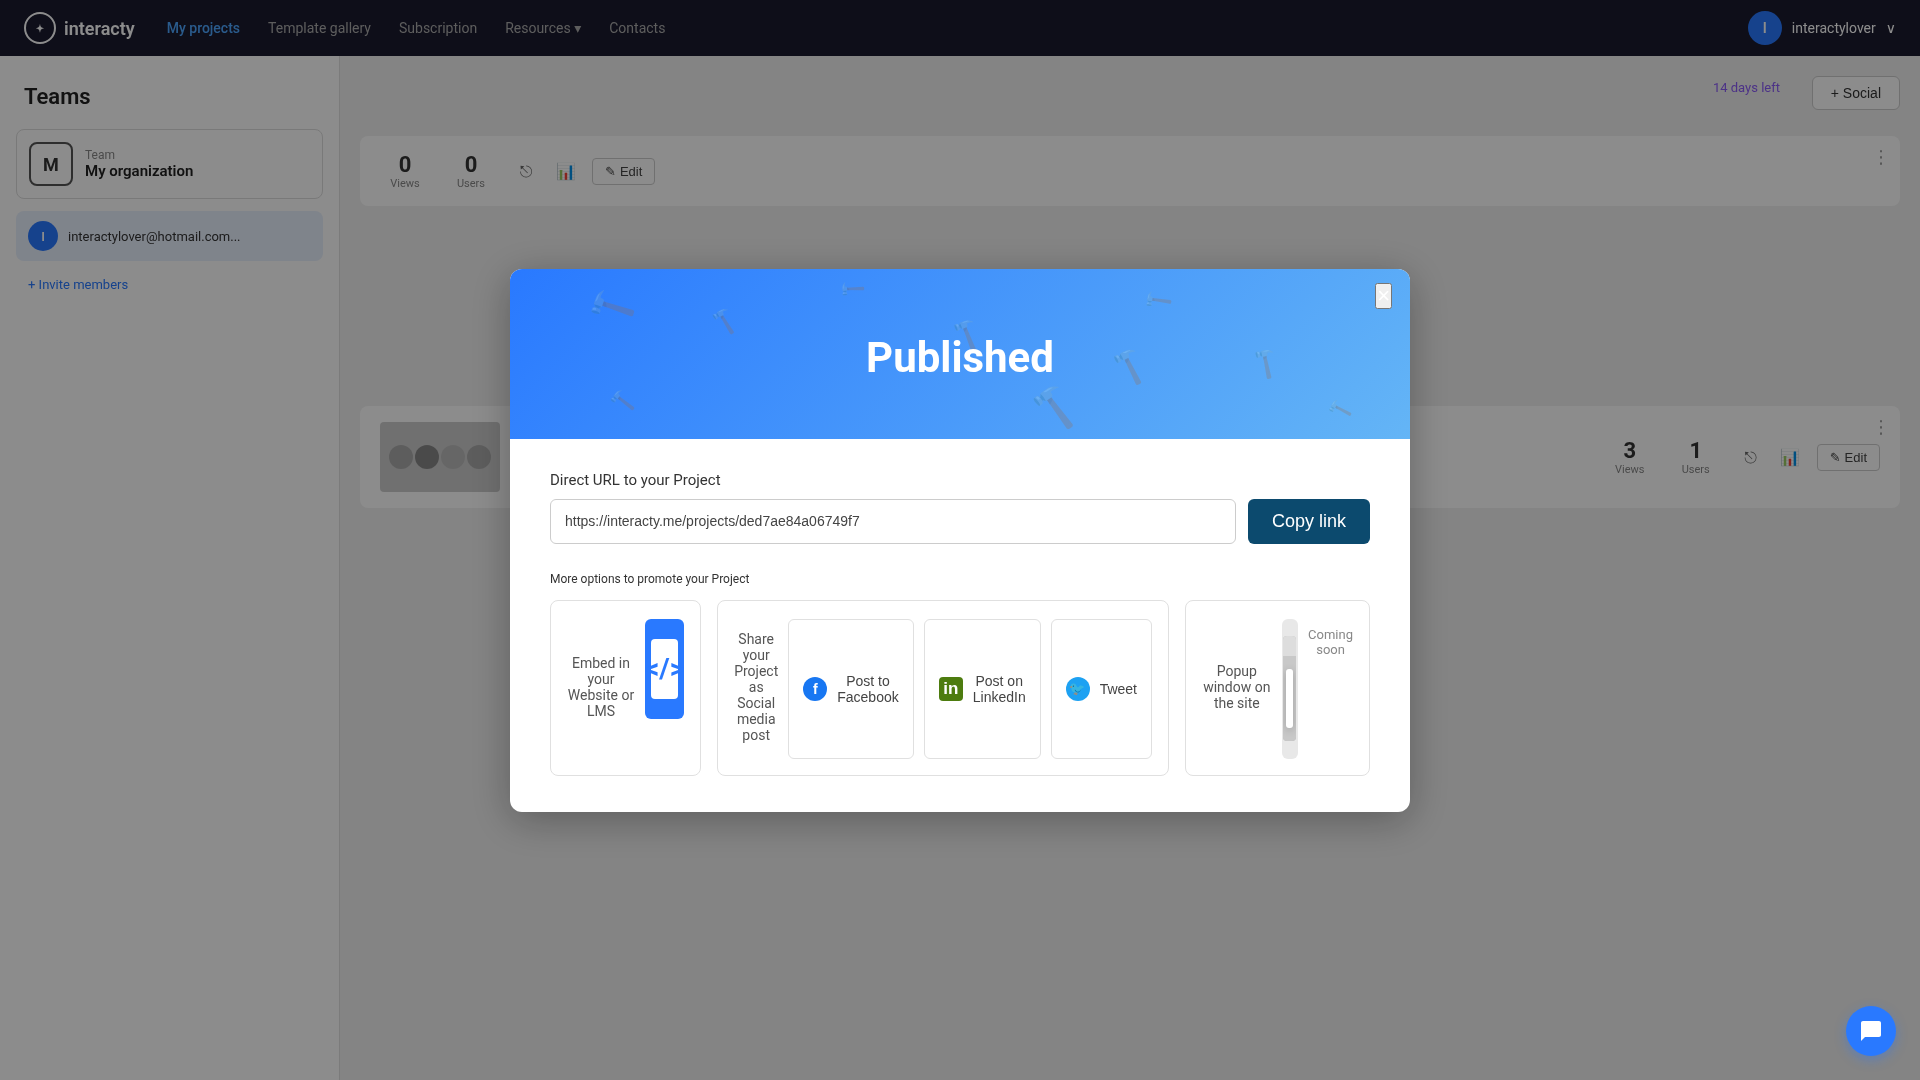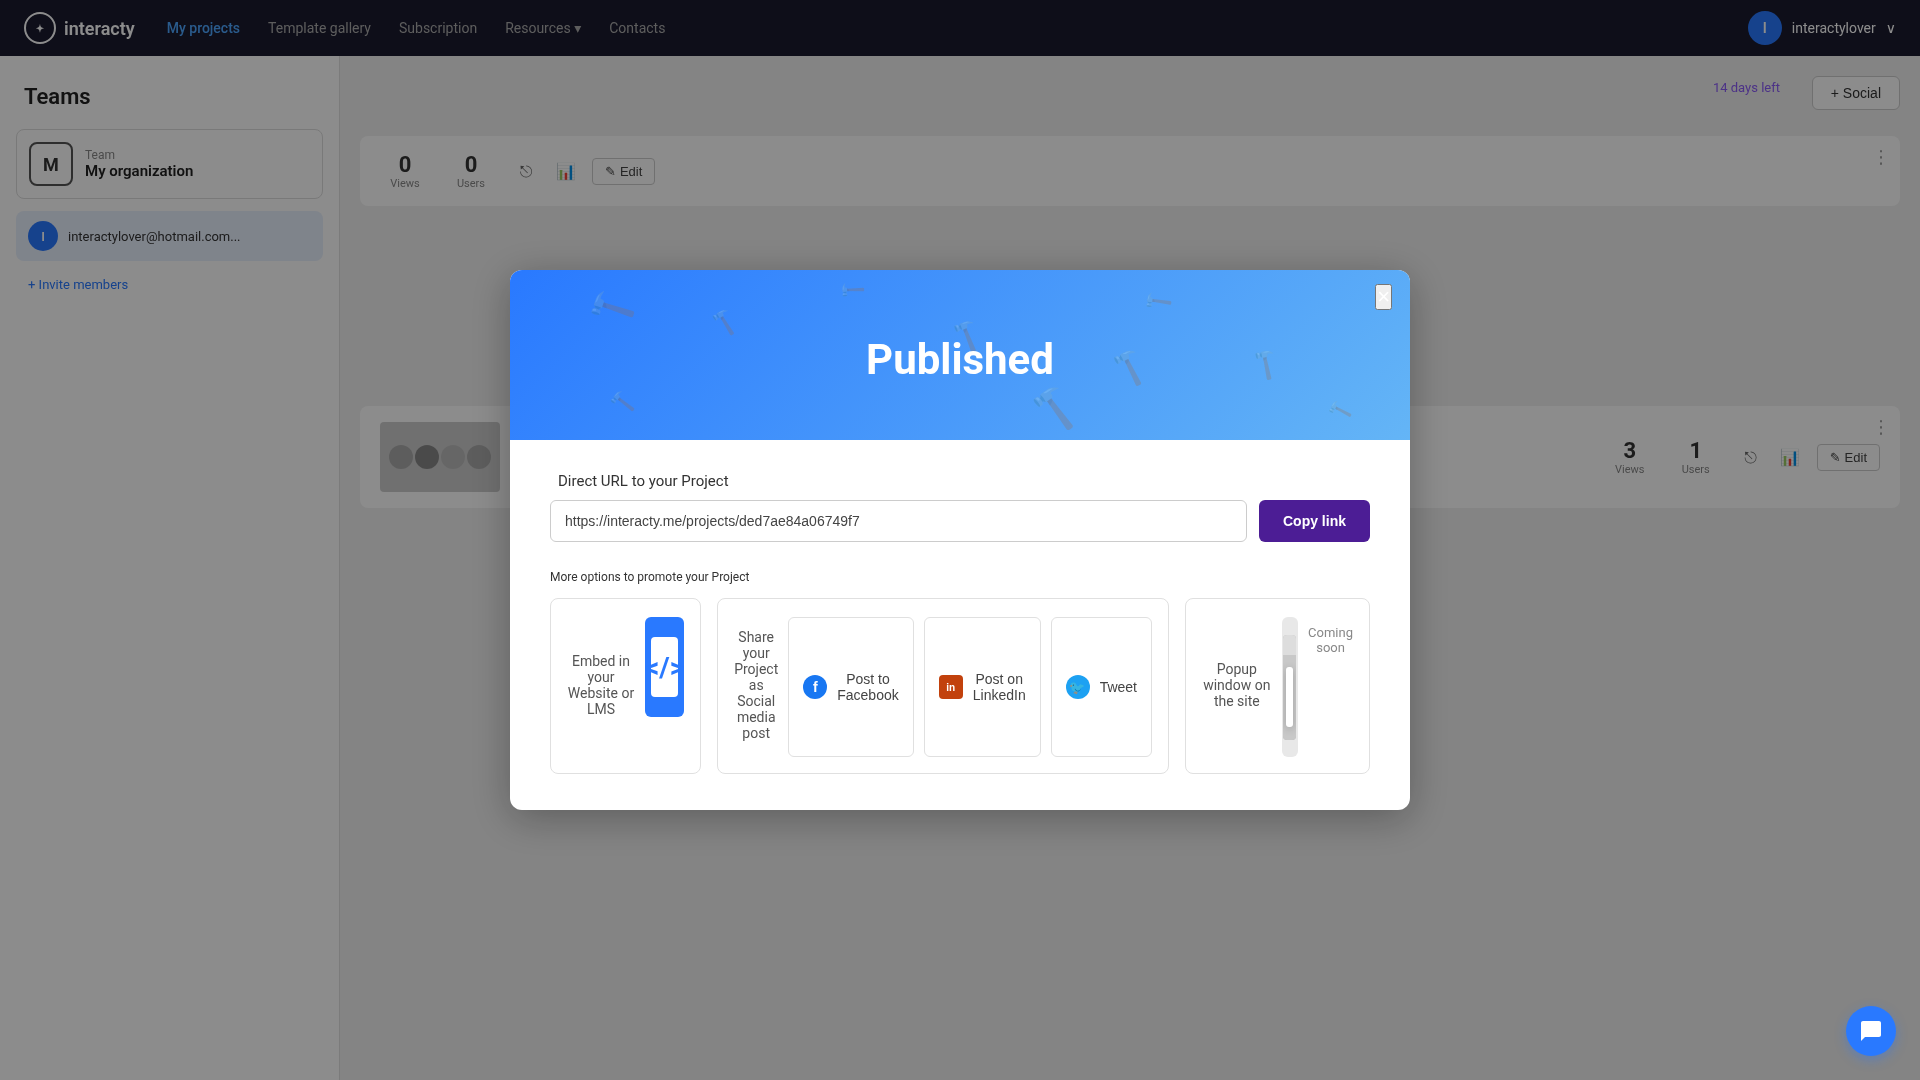--- a/index.html
+++ b/index.html
@@ -341,45 +341,44 @@
       pointer-events: none;
     }
 
     .modal-body {
       padding: 32px 40px 36px;
     }
     .url-section-label {
       font-size: 15px;
       color: #333;
       margin-bottom: 10px;
-      margin-left: 8px;
     }
     .url-row {
       display: flex;
       gap: 12px;
       margin-bottom: 28px;
     }
     .url-input {
       flex: 1;
       padding: 12px 14px;
       border: 1px solid #ccc;
       border-radius: 6px;
       font-size: 14px;
       color: #444;
       background: #fff;
       outline: none;
     }
     .copy-link-btn {
-      background: #4c1d95;
+      background: #0c4a6e;
       color: #fff;
       border: none;
       border-radius: 6px;
       padding: 12px 24px;
-      font-size: 14px;
-      font-weight: 700;
+      font-size: 18px;
+      font-weight: 400;
       cursor: pointer;
       white-space: nowrap;
     }
 
     .promote-label {
       font-size: 12px;
       color: #333;
       margin-bottom: 14px;
     }
     .promote-cards {
@@ -453,28 +452,28 @@
       align-items: center;
       justify-content: center;
       color: #fff;
       font-weight: 700;
       font-size: 14px;
       flex-shrink: 0;
     }
     .li-icon {
       width: 24px;
       height: 24px;
-      background: #c2410c;
+      background: #4d7c0f;
       border-radius: 4px;
       display: flex;
       align-items: center;
       justify-content: center;
       color: #fff;
       font-weight: 700;
-      font-size: 10px;
+      font-size: 17px;
       flex-shrink: 0;
     }
     .tw-icon {
       width: 24px;
       height: 24px;
       background: #1da1f2;
       border-radius: 50%;
       display: flex;
       align-items: center;
       justify-content: center;

